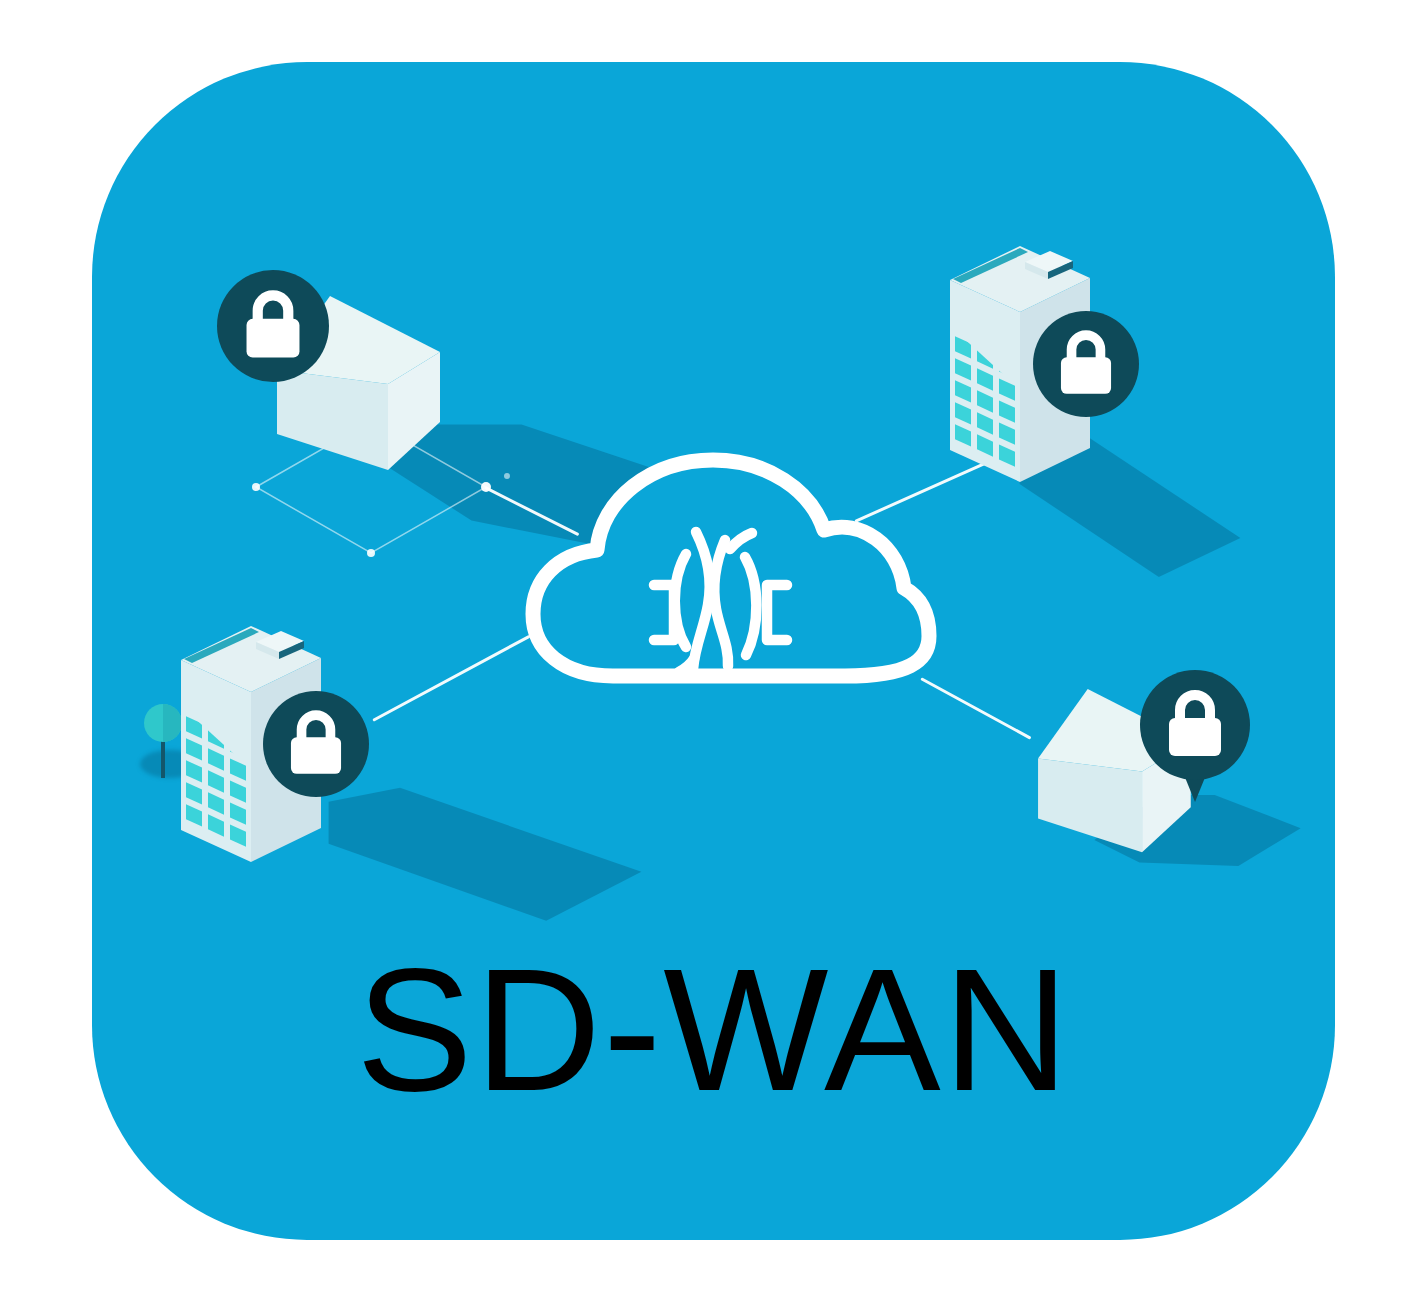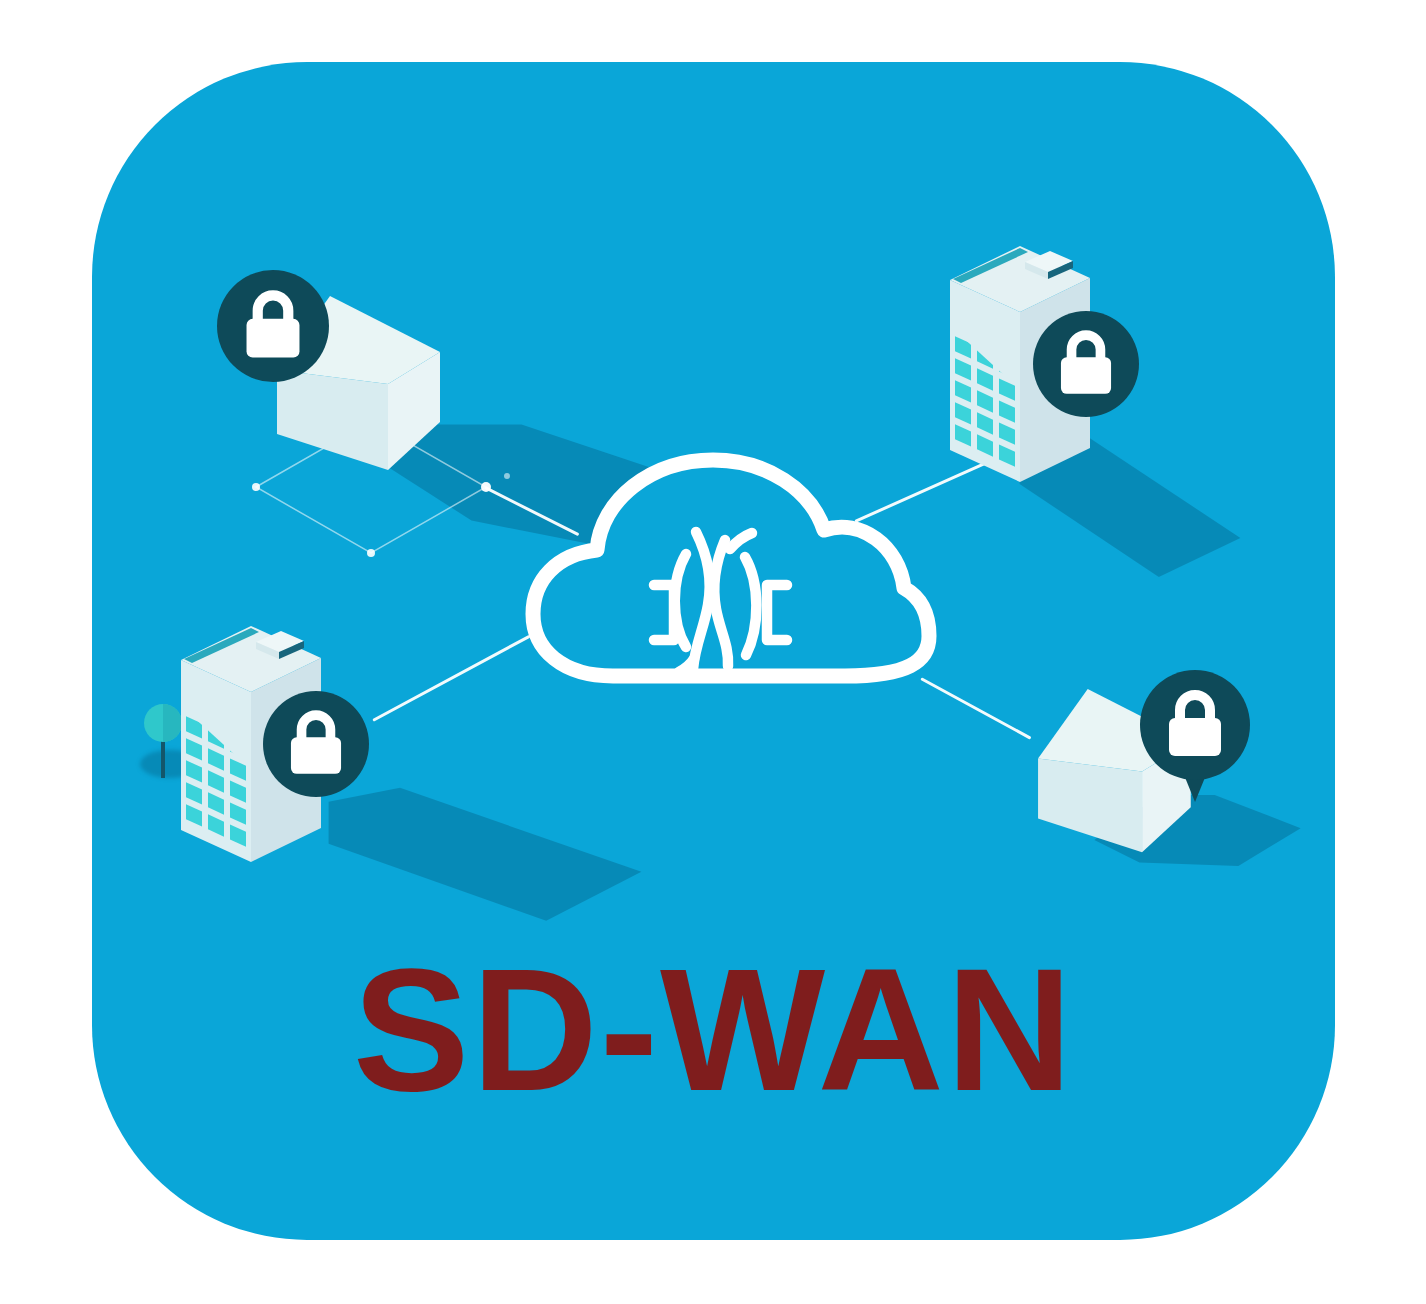--- a/index.html
+++ b/index.html
@@ -7,21 +7,21 @@
           font-family:"Liberation Sans", sans-serif;}
   .card{position:absolute;left:92px;top:62px;width:1243px;height:1178px;
         background:#0aa6d8;border-radius:215px;overflow:hidden;}
   .abs{position:absolute;}
   .shadow{position:absolute;background:rgba(0,72,106,0.30);filter:blur(2px);}
   .link{position:absolute;height:3px;background:rgba(255,255,255,0.95);
         border-radius:2px;transform-origin:0 50%;}
   .dot-stray{position:absolute;width:6px;height:6px;border-radius:50%;
              background:rgba(255,255,255,0.55);}
   .title{position:absolute;left:0;top:880px;width:1243px;text-align:center;
-         color:#7f1d1d;font-size:175px;font-weight:bold;letter-spacing:2px;line-height:1;}
+         color:#000000;font-size:175px;font-weight:normal;letter-spacing:2px;line-height:1;}
   svg{display:block;}
 </style>
 </head>
 <body>
 
 <div class="canvas">
   <div class="card">
 
     <div class="shadow" style="left:293px;top:358px;width:455px;height:150px;
                 clip-path:polygon(1% 32%, 10% 3%, 30% 3%, 99% 73%, 69% 97%, 19% 67%);"></div>

